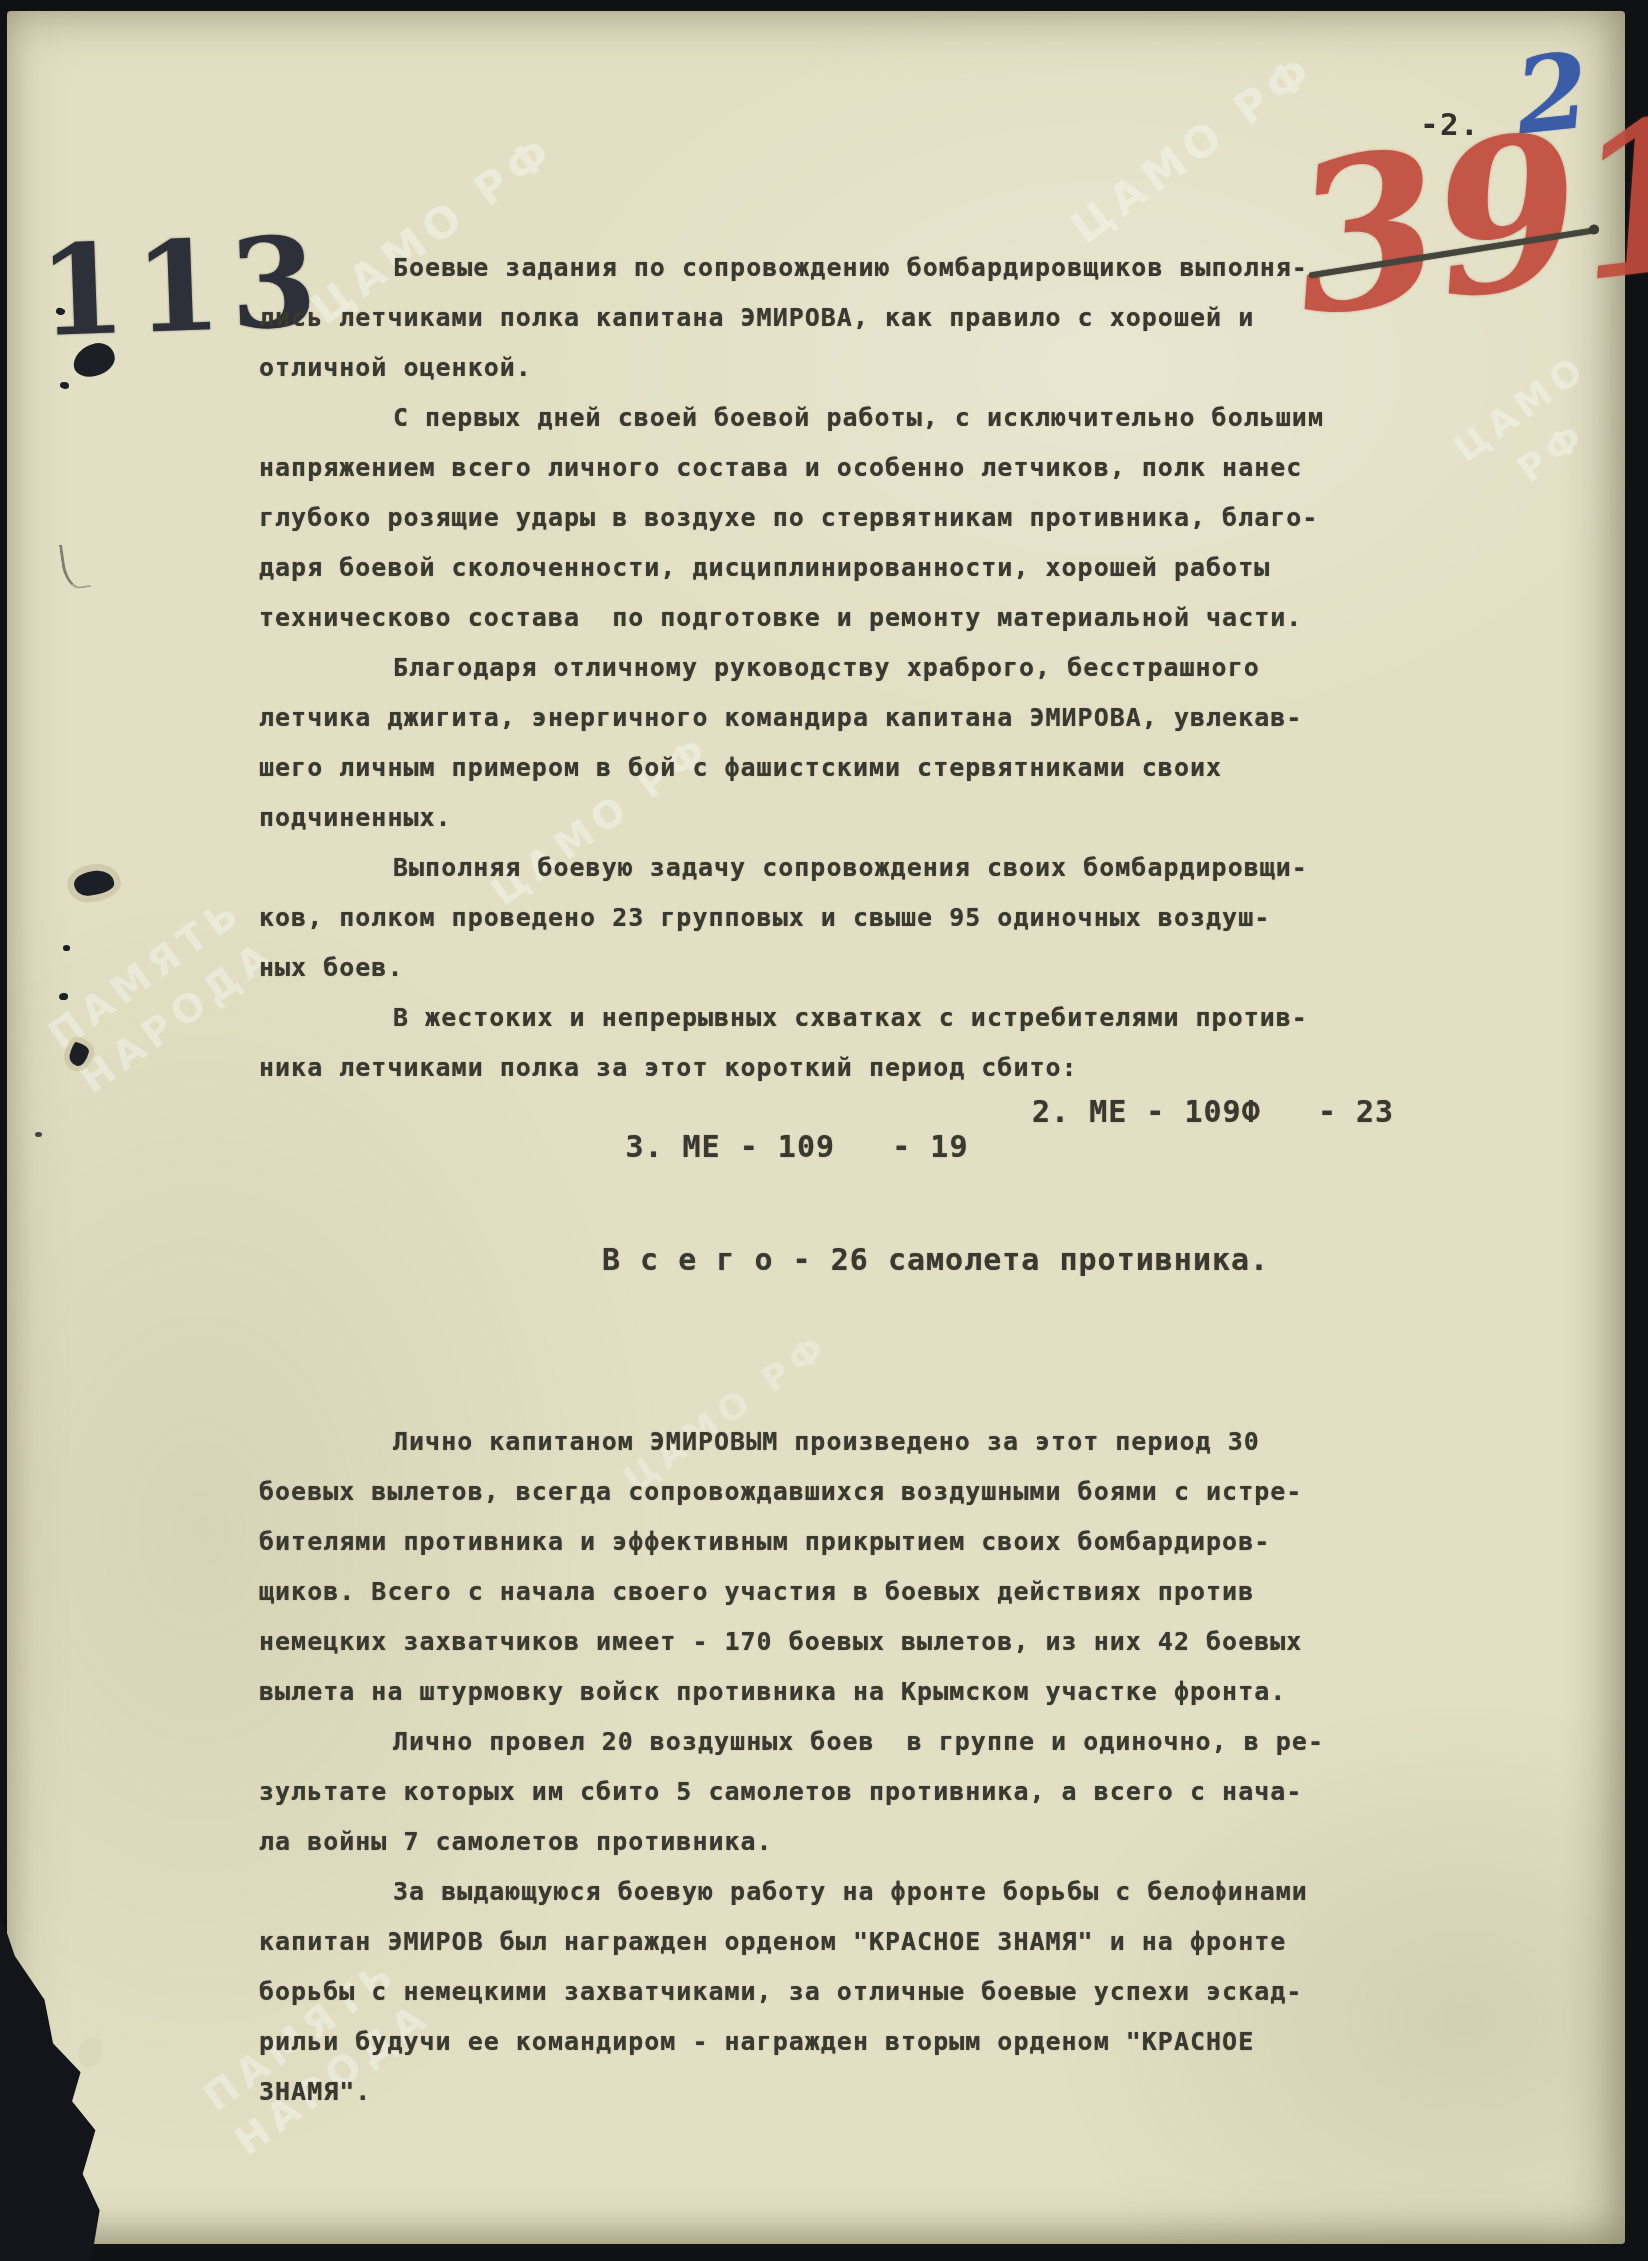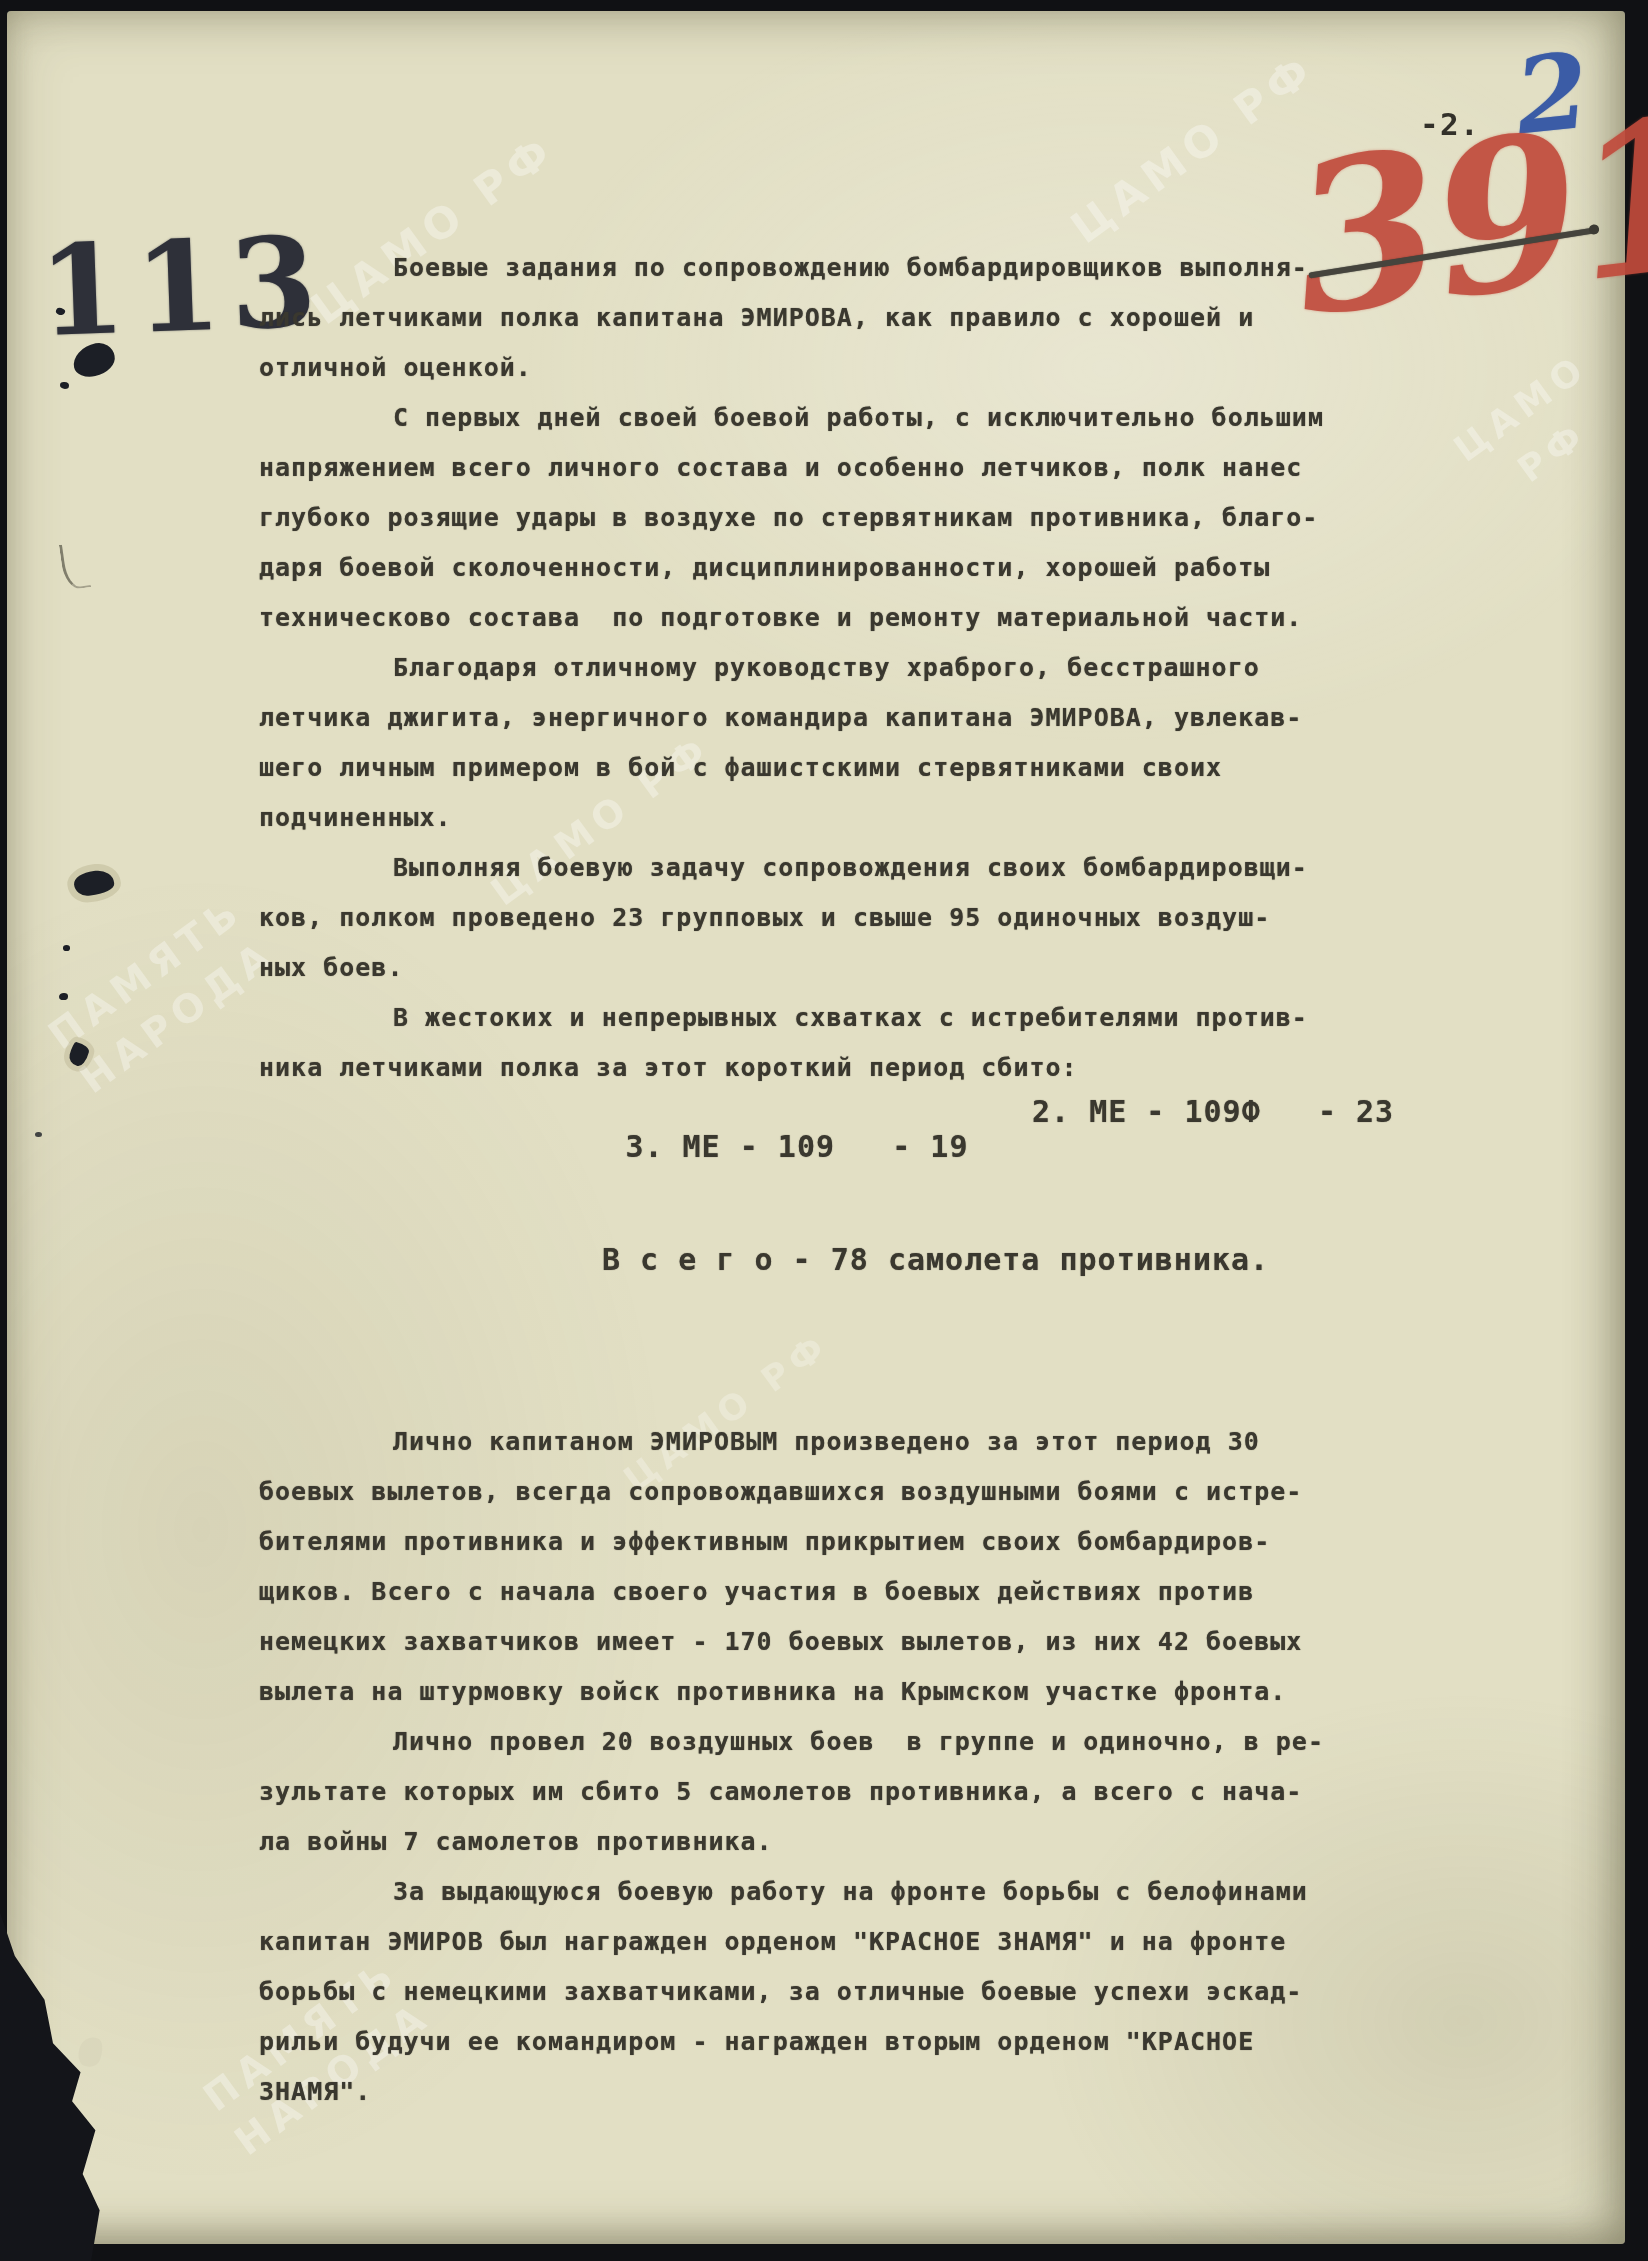--- a/index.html
+++ b/index.html
@@ -134,21 +134,21 @@
     <div class="typed-page-num">-2.</div>
     <div class="red-number">391</div>
     <div class="strike-line"></div>
 
     <div class="typed" id="text-top"><div class="tline indent">Боевые задания по сопровождению бомбардировщиков выполня-</div><div class="tline">лись летчиками полка капитана ЭМИРОВА, как правило с хорошей и</div><div class="tline">отличной оценкой.</div><div class="tline indent">С первых дней своей боевой работы, с исключительно большим</div><div class="tline">напряжением всего личного состава и особенно летчиков, полк нанес</div><div class="tline">глубоко розящие удары в воздухе по стервятникам противника, благо-</div><div class="tline">даря боевой сколоченности, дисциплинированности, хорошей работы</div><div class="tline">техническово состава  по подготовке и ремонту материальной части.</div><div class="tline indent">Благодаря отличному руководству храброго, бесстрашного</div><div class="tline">летчика джигита, энергичного командира капитана ЭМИРОВА, увлекав-</div><div class="tline">шего личным примером в бой с фашистскими стервятниками своих</div><div class="tline">подчиненных.</div><div class="tline indent">Выполняя боевую задачу сопровождения своих бомбардировщи-</div><div class="tline">ков, полком проведено 23 групповых и свыше 95 одиночных воздуш-</div><div class="tline">ных боев.</div><div class="tline indent">В жестоких и непрерывных схватках с истребителями против-</div><div class="tline">ника летчиками полка за этот короткий период сбито:</div></div>
 
     <div class="vrow" id="victory-row-1">
       <span>3. МЕ - 109   - 19</span>
       <span id="victory-item-2">2. МЕ - 109Ф   - 23</span>
     </div>
-    <div class="vrow" id="victory-row-3">В с е г о - 78 самолета противника.</div>
+    <div class="vrow" id="victory-row-3">В с е г о - 26 самолета противника.</div>
 
     <div class="typed" id="text-bottom"><div class="tline indent">Лично капитаном ЭМИРОВЫМ произведено за этот период 30</div><div class="tline">боевых вылетов, всегда сопровождавшихся воздушными боями с истре-</div><div class="tline">бителями противника и эффективным прикрытием своих бомбардиров-</div><div class="tline">щиков. Всего с начала своего участия в боевых действиях против</div><div class="tline">немецких захватчиков имеет - 170 боевых вылетов, из них 42 боевых</div><div class="tline">вылета на штурмовку войск противника на Крымском участке фронта.</div><div class="tline indent">Лично провел 20 воздушных боев  в группе и одиночно, в ре-</div><div class="tline">зультате которых им сбито 5 самолетов противника, а всего с нача-</div><div class="tline">ла войны 7 самолетов противника.</div><div class="tline indent">За выдающуюся боевую работу на фронте борьбы с белофинами</div><div class="tline">капитан ЭМИРОВ был награжден орденом "КРАСНОЕ ЗНАМЯ" и на фронте</div><div class="tline">борьбы с немецкими захватчиками, за отличные боевые успехи эскад-</div><div class="tline">рильи будучи ее командиром - награжден вторым орденом "КРАСНОЕ</div><div class="tline">ЗНАМЯ".</div></div>
 
     <div class="blot d1"></div>
     <div class="blot b1"></div>
     <div class="blot d2"></div>
     <div class="crease"></div>
     <div class="blot b2"></div>
     <div class="blot d3"></div>
     <div class="blot d4"></div>

